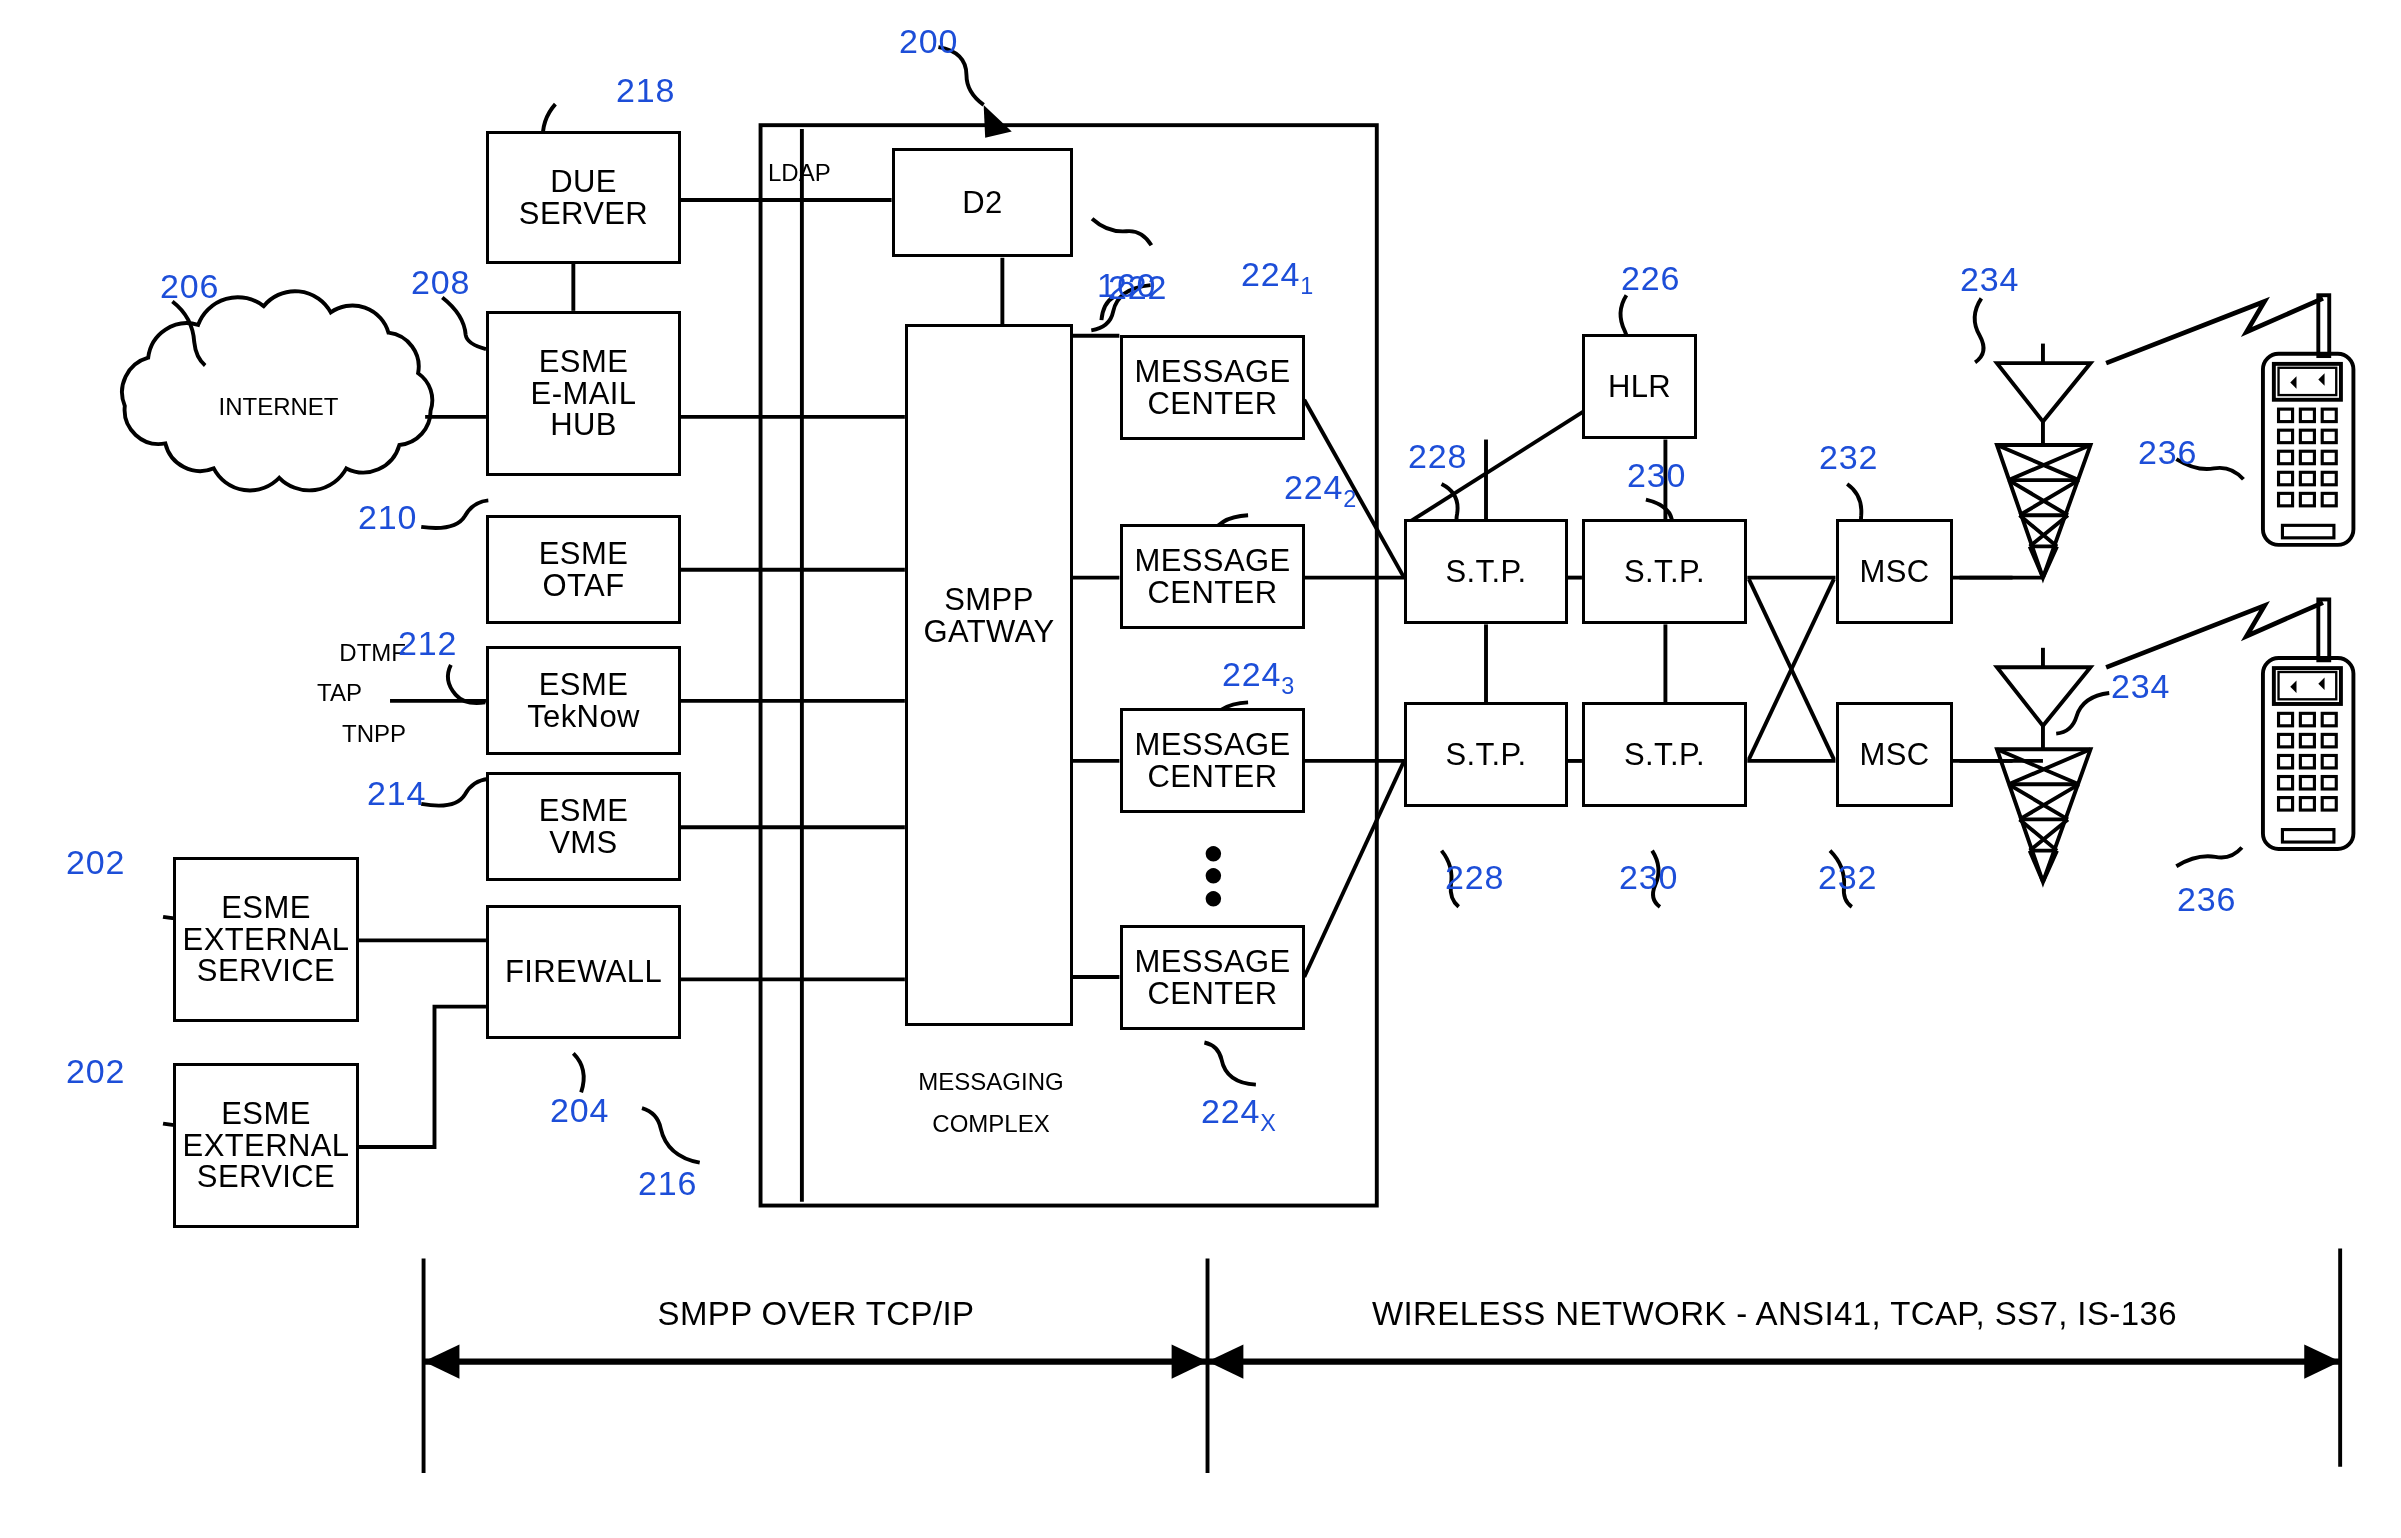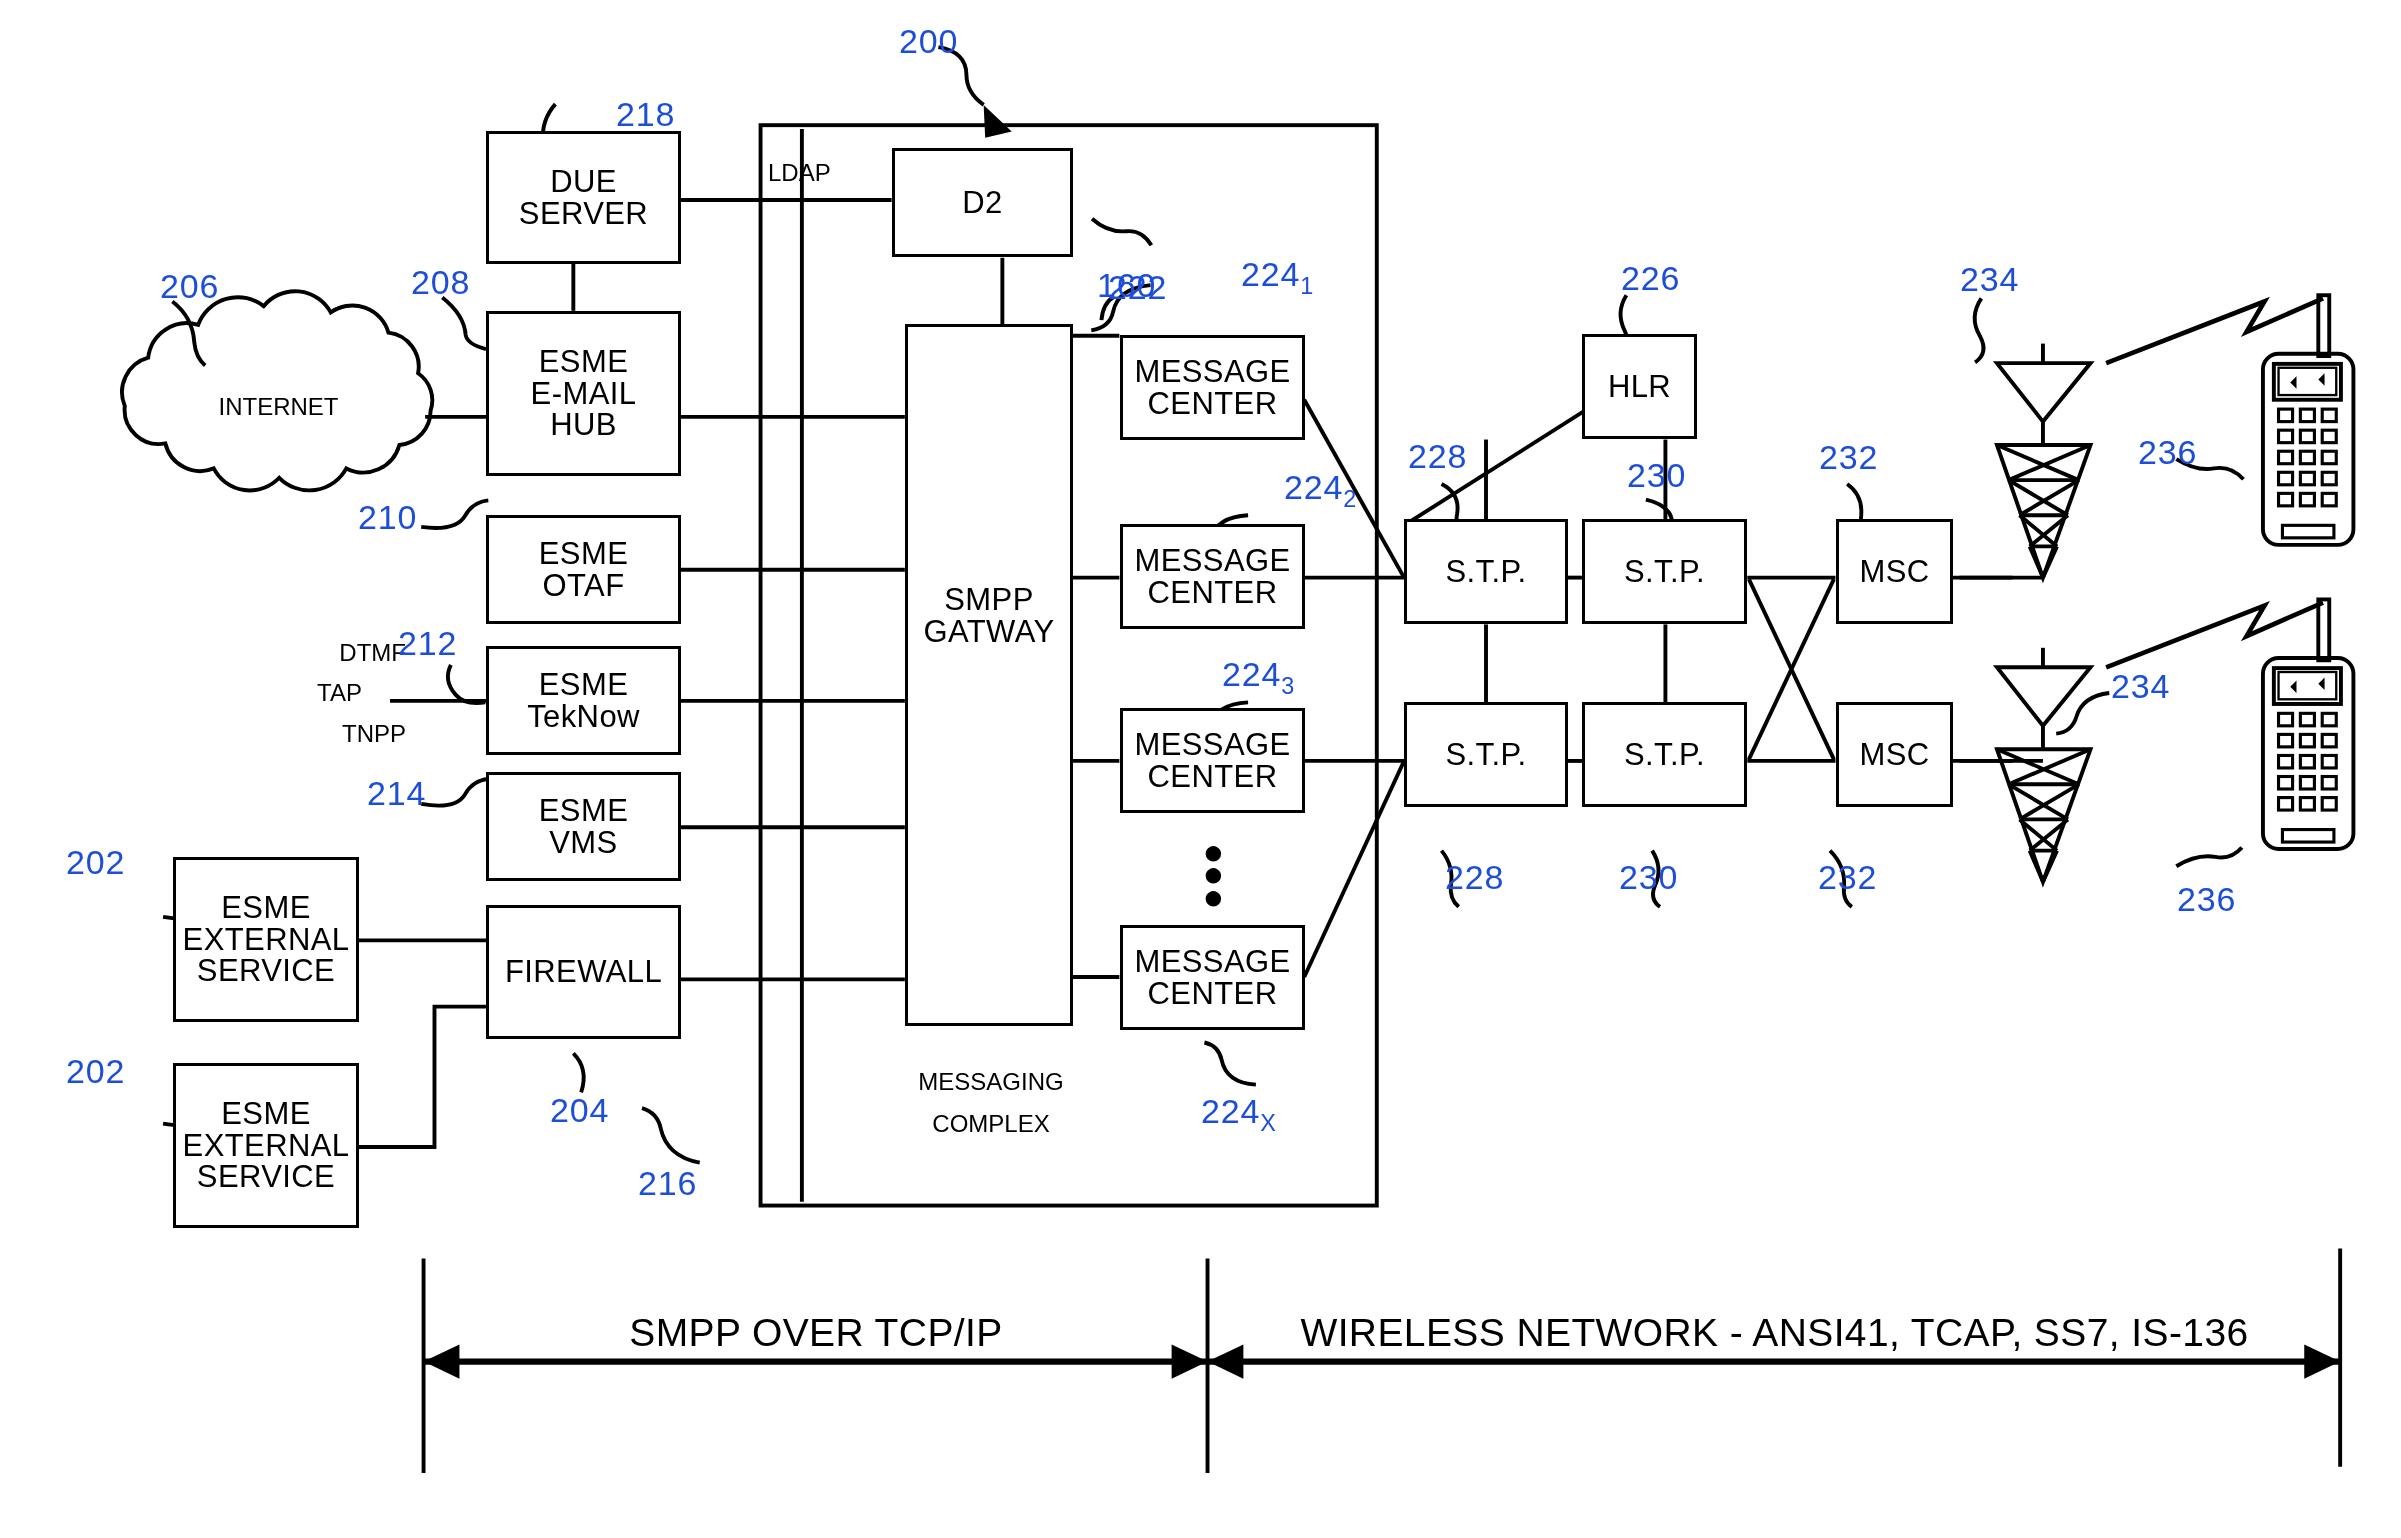--- a/index.html
+++ b/index.html
@@ -7,21 +7,21 @@
   #stage{position:relative;width:2401px;height:1539px;background:#fff;overflow:hidden;}
   #stage svg{position:absolute;left:0;top:0;}
   .nd{position:absolute;display:flex;align-items:center;justify-content:center;
       border:3.9px solid #000;box-sizing:border-box;background:#fff;
       text-align:center;line-height:1.02;color:#000;}
   .nd span{display:block;}
   .box-txt{font-size:31px;letter-spacing:0.4px;}
   .ref{position:absolute;font-size:34px;color:#1d4ed8;white-space:nowrap;letter-spacing:0.8px;}
   .ref sub{font-size:23.4px;vertical-align:baseline;position:relative;top:7.8px;}
   .plain{position:absolute;font-size:24px;color:#000;white-space:nowrap;text-align:center;line-height:1.12;}
-  .legend{position:absolute;font-size:39px;color:#000;white-space:nowrap;letter-spacing:0.4px;margin-top:16px;}
+  .legend{position:absolute;font-size:33px;color:#000;white-space:nowrap;letter-spacing:0.4px;}
   .dots{position:absolute;font-size:36px;line-height:.62;color:#000;text-align:center;}
 </style>
 </head>
 <body>
 
 <div id="stage">
 
   <svg width="2401" height="1539" viewBox="0 0 3078 1972">
     <g stroke="#000" fill="none" stroke-width="5">
 
@@ -370,21 +370,21 @@
   <div class="plain" style="left:768px;top:160px;width:101px;text-align:left;">LDAP</div>
 
   <div class="plain" style="left:273px;top:640px;width:133px;text-align:right;">DTMF</div>
   <div class="plain" style="left:273px;top:680px;width:133px;text-align:center;">TAP</div>
   <div class="plain" style="left:273px;top:721px;width:133px;text-align:right;">TNPP</div>
 
   <div class="plain" style="left:866px;top:1069px;width:250px;">MESSAGING</div>
   <div class="plain" style="left:866px;top:1111px;width:250px;">COMPLEX</div>
 
   <div class="ref" style="left:899px;top:22px;">200</div>
-  <div class="ref" style="left:616px;top:95px;">218</div>
+  <div class="ref" style="left:616px;top:71px;">218</div>
   <div class="ref" style="left:1097px;top:266px;">160</div>
   <div class="ref" style="left:160px;top:267px;">206</div>
   <div class="ref" style="left:411px;top:263px;">208</div>
   <div class="ref" style="left:358px;top:498px;">210</div>
   <div class="ref" style="left:398px;top:624px;">212</div>
   <div class="ref" style="left:367px;top:774px;">214</div>
   <div class="ref" style="left:66px;top:843px;">202</div>
   <div class="ref" style="left:66px;top:1052px;">202</div>
   <div class="ref" style="left:550px;top:1091px;">204</div>
   <div class="ref" style="left:638px;top:1164px;">216</div>

